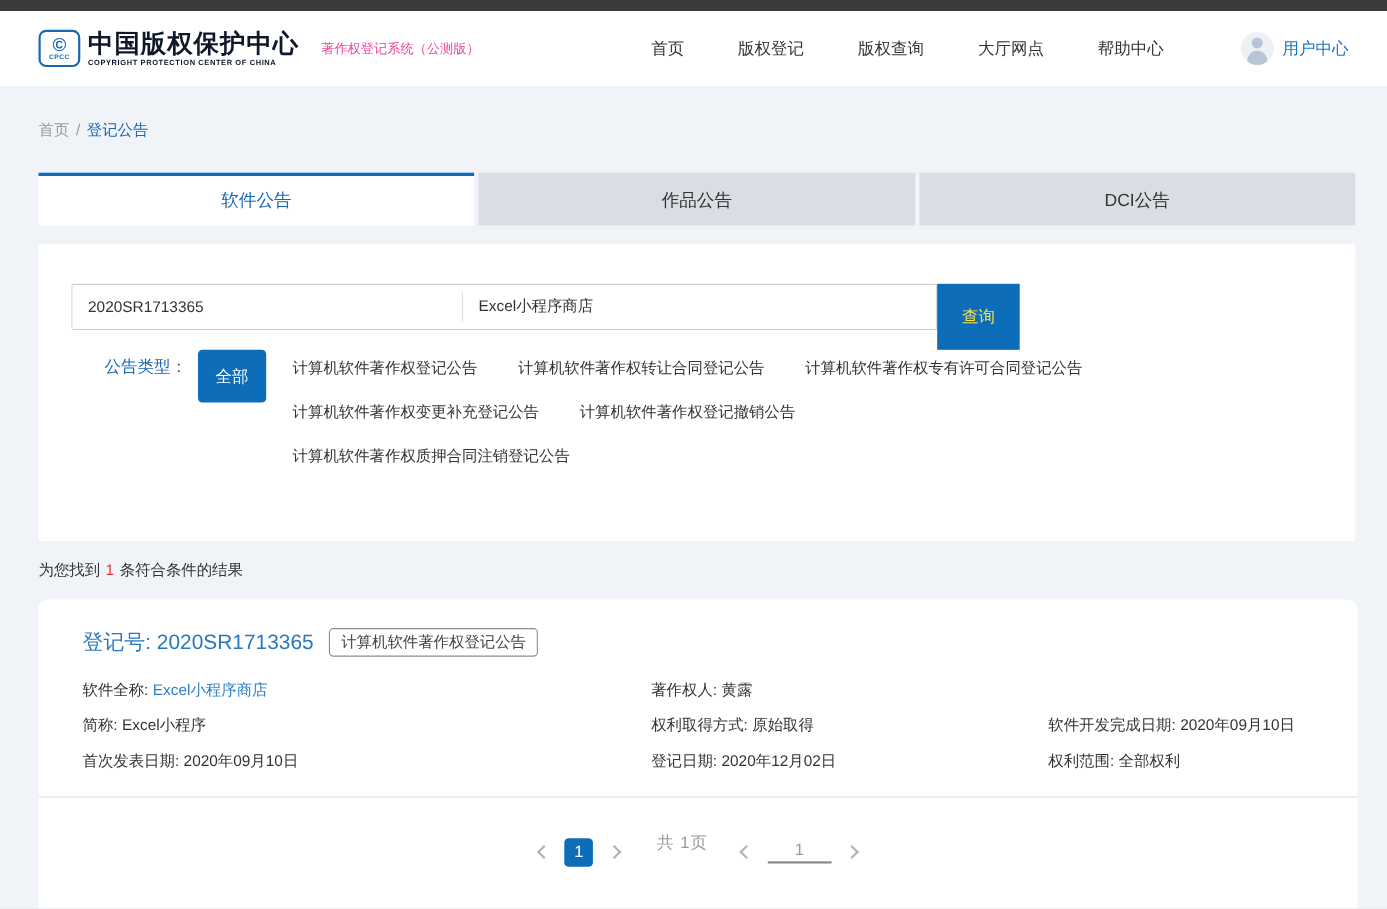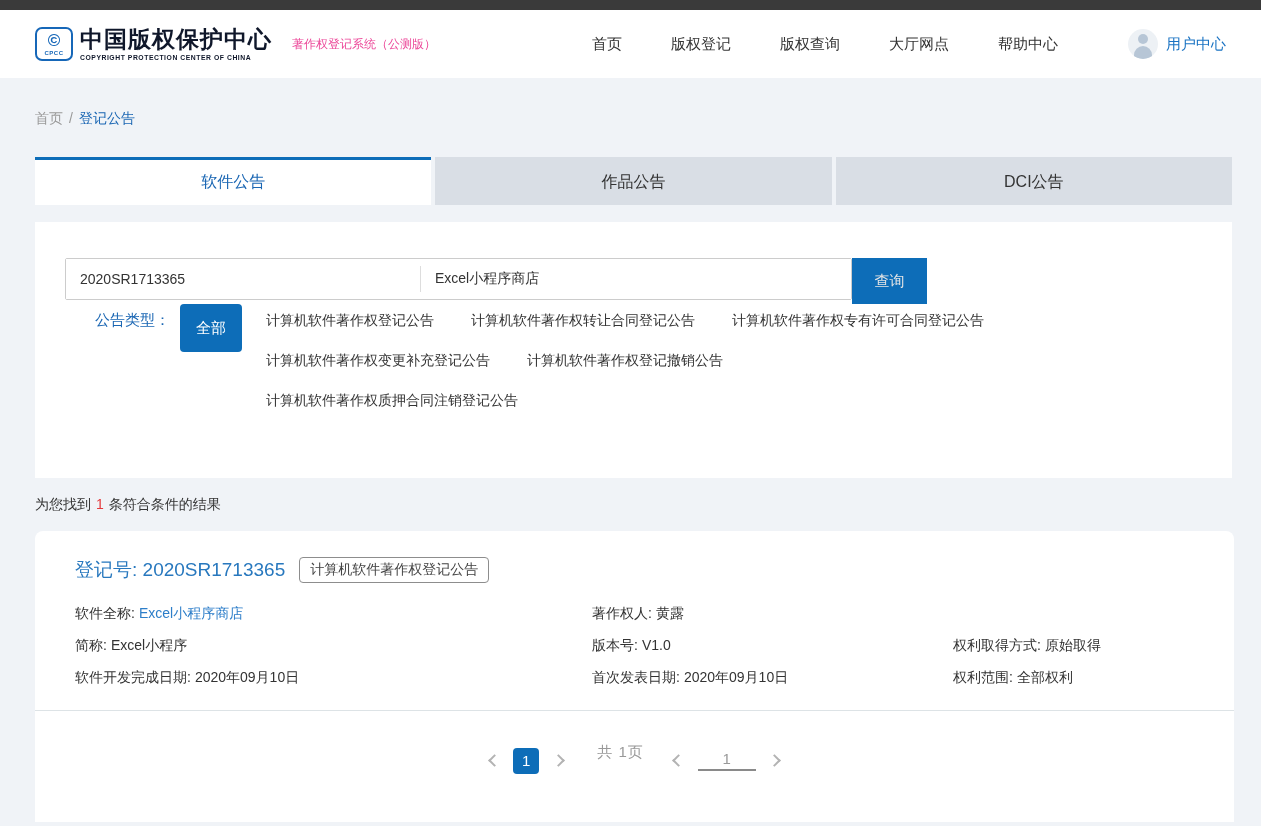--- a/index.html
+++ b/index.html
@@ -40,21 +40,21 @@
   .tab.active { background:#fff; color:#1a66b3; border-top:3px solid #0d6db8; }
 
   
   .panel { margin:0 29px 0 35px; background:#fff; padding:36px 30px 54px; }
   .search-row { display:flex; align-items:stretch; }
   .search-box { display:flex; align-items:center; width:787px; height:42px; border:1px solid #ccc; border-radius:2px; background:#fff; }
   .inp { border:none; outline:none; height:100%; font-size:14px; color:#333; padding:0 14px; font-family:inherit; }
   .inp-left { width:354px; }
   .inp-divider { width:1px; height:26px; background:#ddd; }
   .inp-right { flex:1; }
-  .btn-search { width:75px; height:46px; background:#0d6db8; color:#e5e5e5; border:none; font-size:15px; cursor:pointer; font-family:inherit; }
+  .btn-search { width:75px; height:60px; background:#0d6db8; color:#fde047; border:none; font-size:15px; cursor:pointer; font-family:inherit; }
 
   .filter-row { display:flex; align-items:flex-start; }
   .filter-label { font-size:15px; color:#1a66b3; line-height:32px; margin-left:30px; white-space:nowrap; }
   .btn-all { margin-left:10px; height:48px; padding:0 16px; background:#0d6db8; color:#fff; border:none; border-radius:4px; font-size:15px; cursor:pointer; font-family:inherit; }
   .filter-items { margin-left:24px; }
   .f-row { display:flex; gap:37px; line-height:32px; margin-bottom:8px; }
   .f-item { font-size:14px; color:#333; cursor:pointer; white-space:nowrap; }
 
   
   .result-summary { margin:18px 35px 0; font-size:14px; color:#333; }
@@ -170,32 +170,32 @@
       </div>
       <div class="field">
         <span class="f-label">著作权人:</span><span class="f-value">黄露</span>
       </div>
       <div class="field"></div>
 
       <div class="field">
         <span class="f-label">简称:</span><span class="f-value">Excel小程序</span>
       </div>
       <div class="field">
-        <span class="f-label">版本号:</span><span class="f-value">V1.0</span>
-      </div>
-      <div class="field">
         <span class="f-label">权利取得方式:</span><span class="f-value">原始取得</span>
       </div>
 
       <div class="field">
         <span class="f-label">软件开发完成日期:</span><span class="f-value">2020年09月10日</span>
       </div>
       <div class="field">
         <span class="f-label">首次发表日期:</span><span class="f-value">2020年09月10日</span>
       </div>
+      <div class="field">
+        <span class="f-label">登记日期:</span><span class="f-value">2020年12月02日</span>
+      </div>
 
       <div class="field">
         <span class="f-label">权利范围:</span><span class="f-value">全部权利</span>
       </div>
     </div>
 
     <div class="card-divider"></div>
 
     <div class="pagination">
       <span class="pg-arrow">

